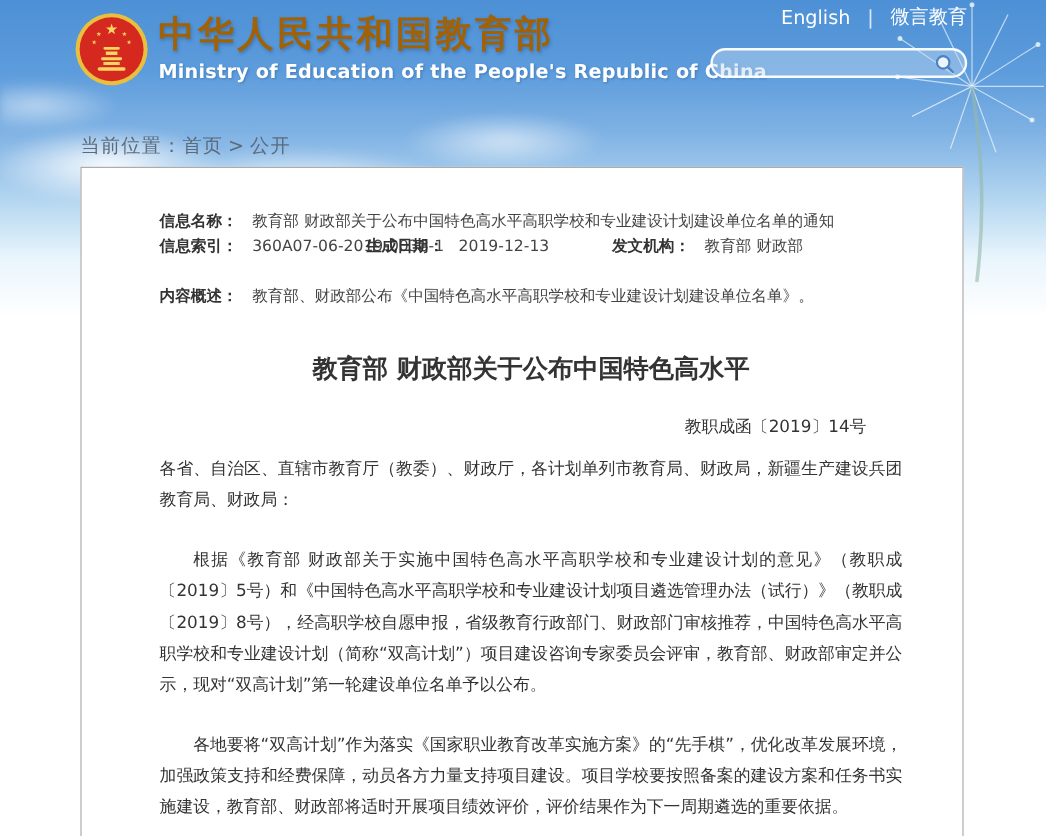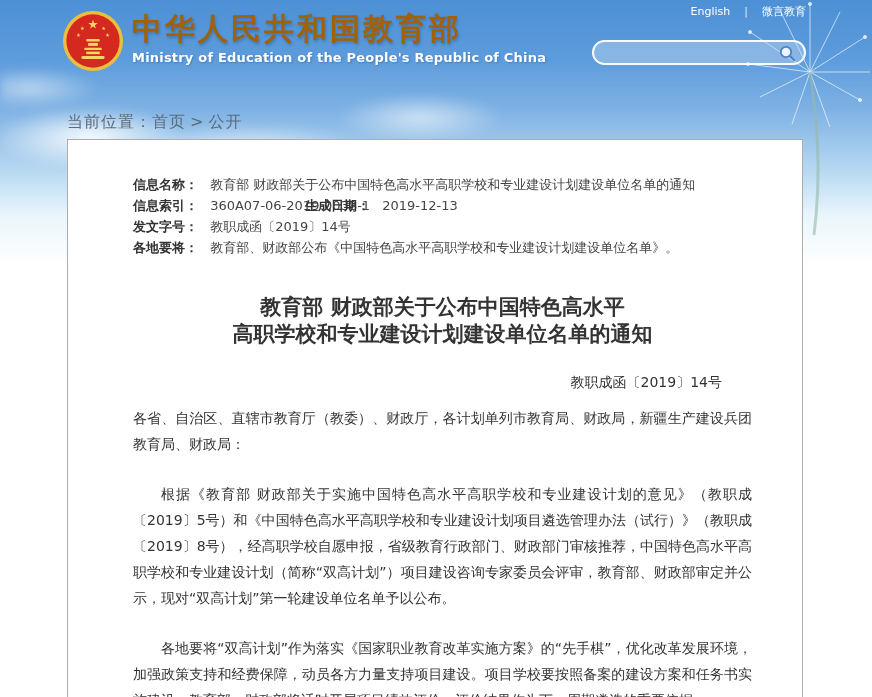--- a/index.html
+++ b/index.html
@@ -20,35 +20,35 @@
       radial-gradient(ellipse 120px 35px at 420px 70px, rgba(255,255,255,.6) 0%, rgba(255,255,255,0) 70%),
       radial-gradient(ellipse 100px 30px at 30px 40px, rgba(255,255,255,.5) 0%, rgba(255,255,255,0) 70%);
     filter: blur(4px);
     pointer-events: none;
   }
   .dandelion { position: absolute; right: 0; top: 0; pointer-events: none; opacity: .85; }
 
   
   .top-links {
     position: absolute; top: 4px; right: 66px;
-    color: #ffffff; font-size: 11px; display: flex; gap: 14px; align-items: center;
+    color: #ffffff; font-size: 16px; display: flex; gap: 14px; align-items: center;
   }
   .top-links a { color: #ffffff; text-decoration: none; cursor: pointer; }
   .top-links .divider { color: rgba(255,255,255,.8); }
 
   
   .brand { position: absolute; left: 62px; top: 10px; display: flex; align-items: flex-start; }
   .emblem { width: 62px; height: 62px; }
   .brand-text { margin-left: 8px; }
   .site-title {
     color: #a16207; font-size: 30px; font-weight: bold; letter-spacing: 3px;
     text-shadow: 1px 2px 3px rgba(30,80,140,.45); line-height: 38px;
   }
   .site-subtitle {
-    color: #ffffff; font-size: 13px; font-weight: bold; letter-spacing: .2px;
+    color: #ffffff; font-size: 16px; font-weight: bold; letter-spacing: .2px;
     text-shadow: 1px 1px 2px rgba(30,80,140,.4); margin-top: 2px;
   }
 
   
   .search-box {
     position: absolute; top: 40px; right: 66px; width: 214px; height: 25px;
     border: 2px solid rgba(255,255,255,.95); border-radius: 14px;
     background: rgba(190,215,240,.45);
     display: flex; align-items: center; padding: 0 6px 0 12px;
   }
@@ -179,38 +179,37 @@
     </div>
     <div class="meta-row">
       <span class="meta-pair p0">
         <span class="meta-label">信息索引：</span>
         <span>360A07-06-2019-0038-1</span>
       </span>
       <span class="meta-pair p140" style="left:172px;">
         <span class="meta-label">生成日期：</span>
         <span>2019-12-13</span>
       </span>
+      <span class="meta-pair p377">
+        <span class="meta-label">发文机构：</span>
+        <span>教育部 财政部</span>
+      </span>
+    </div>
+    <div class="meta-row">
     </div>
     <div class="meta-row">
       <span class="meta-pair p0">
-        <span class="meta-label">发文字号：</span>
-        <span>教职成函〔2019〕14号</span>
-      </span>
-    </div>
-    <div class="meta-row">
-      <span class="meta-pair p0">
-        <span class="meta-label">各地要将：</span>
+        <span class="meta-label">内容概述：</span>
         <span>教育部、财政部公布《中国特色高水平高职学校和专业建设计划建设单位名单》。</span>
       </span>
     </div>
   </div>
 
   <h1 class="doc-title">
     <span>教育部 财政部关于公布中国特色高水平</span><br>
-    <span>高职学校和专业建设计划建设单位名单的通知</span>
   </h1>
 
   <div class="doc-number">教职成函〔2019〕14号</div>
 
   <div class="body-text">
     <p class="first">各省、自治区、直辖市教育厅（教委）、财政厅，各计划单列市教育局、财政局，新疆生产建设兵团教育局、财政局：</p>
     <p class="indent">根据《教育部 财政部关于实施中国特色高水平高职学校和专业建设计划的意见》（教职成〔2019〕5号）和《中国特色高水平高职学校和专业建设计划项目遴选管理办法（试行）》（教职成〔2019〕8号），经高职学校自愿申报，省级教育行政部门、财政部门审核推荐，中国特色高水平高职学校和专业建设计划（简称“双高计划”）项目建设咨询专家委员会评审，教育部、财政部审定并公示，现对“双高计划”第一轮建设单位名单予以公布。</p>
     <p class="indent">各地要将“双高计划”作为落实《国家职业教育改革实施方案》的“先手棋”，优化改革发展环境，加强政策支持和经费保障，动员各方力量支持项目建设。项目学校要按照备案的建设方案和任务书实施建设，教育部、财政部将适时开展项目绩效评价，评价结果作为下一周期遴选的重要依据。</p>
   </div>
 

